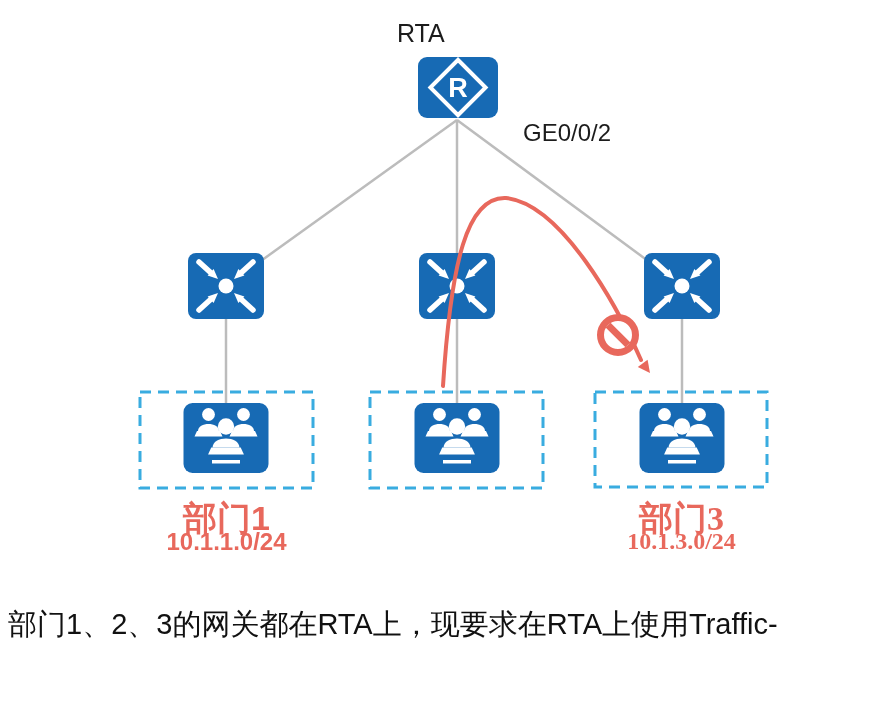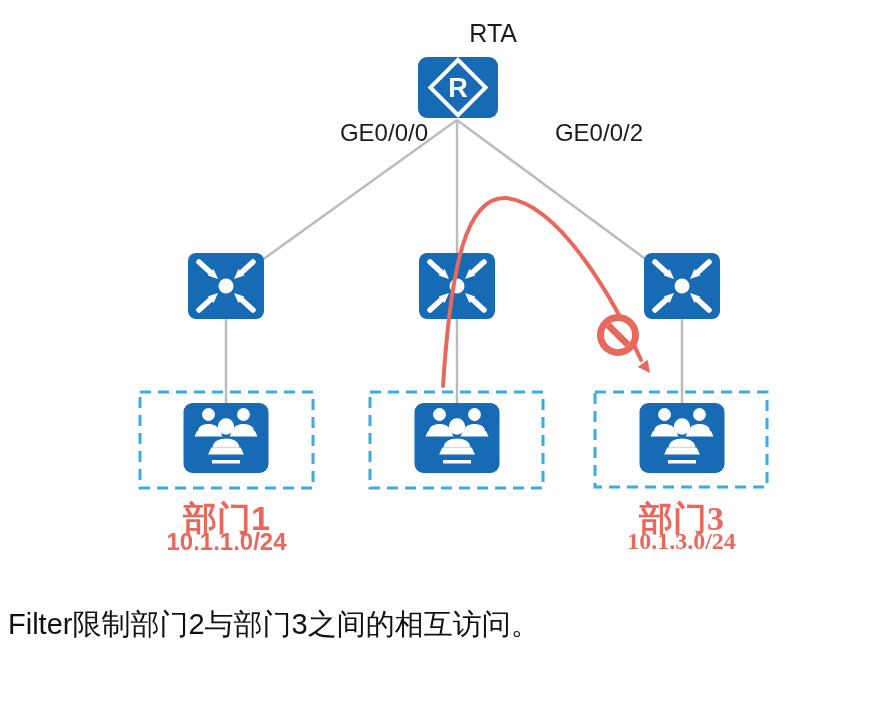--- a/index.html
+++ b/index.html
@@ -1,19 +1,19 @@
 <!DOCTYPE html>
 <html><head>
 <meta charset="utf-8">
 <style>
   html,body{margin:0;padding:0;background:#fff;width:871px;height:721px;overflow:hidden;
     font-family:"Liberation Sans",sans-serif;}
   .stage{position:relative;width:871px;height:721px;background:#ffffff;}
   .overlay{position:absolute;left:0;top:0;}
-  .lbl{position:absolute;color:#1c1c1c;font-size:24px;text-align:right;white-space:nowrap;}
+  .lbl{position:absolute;color:#1c1c1c;font-size:24px;text-align:left;white-space:nowrap;}
   .rta{left:397px;top:19px;width:120px;font-size:25px;}
   .ge000{left:308px;top:119px;width:120px;}
   .ge001{left:397px;top:156px;width:120px;}
   .ge002{left:523px;top:119px;width:120px;}
   .dept{position:absolute;width:173px;text-align:center;color:#e8685c;font-weight:bold;
     white-space:nowrap;}
   .dept-name{top:496px;font-size:34px;}
   .dept-net{top:528px;font-size:24px;}
   .d1{left:140px;} .d2{left:370px;} .d3{left:595px;font-family:Liberation Serif, serif;}
   .caption{position:absolute;left:8px;top:598px;width:860px;color:#111;
@@ -88,25 +88,24 @@
       <path d="M 650,373 L 637.8,367 L 647.6,359.8 Z" fill="#e8685c"></path>
     </g>
 
     <g>
       <circle cx="618" cy="335" r="17.5" fill="#fff" stroke="#e8685c" stroke-width="7"></circle>
       <line x1="608.1" y1="325.1" x2="627.9" y2="344.9" stroke="#e8685c" stroke-width="7"></line>
     </g>
   </svg>
 
   <div class="lbl rta">RTA</div>
-  <div class="lbl ge000">GE0/0/0</div>
   <div class="lbl ge002">GE0/0/2</div>
 
   <div class="dept dept-name d1">部门1</div>
   <div class="dept dept-net d1">10.1.1.0/24</div>
   <div class="dept dept-name d3">部门3</div>
   <div class="dept dept-net d3">10.1.3.0/24</div>
 
   <div class="caption">
-    <div>Filter限制部门2与部门3之间的相互访问。</div>
+    <div>部门1、2、3的网关都在RTA上，现要求在RTA上使用Traffic-</div>
   </div>
 
 </div>
 
 </body></html>

